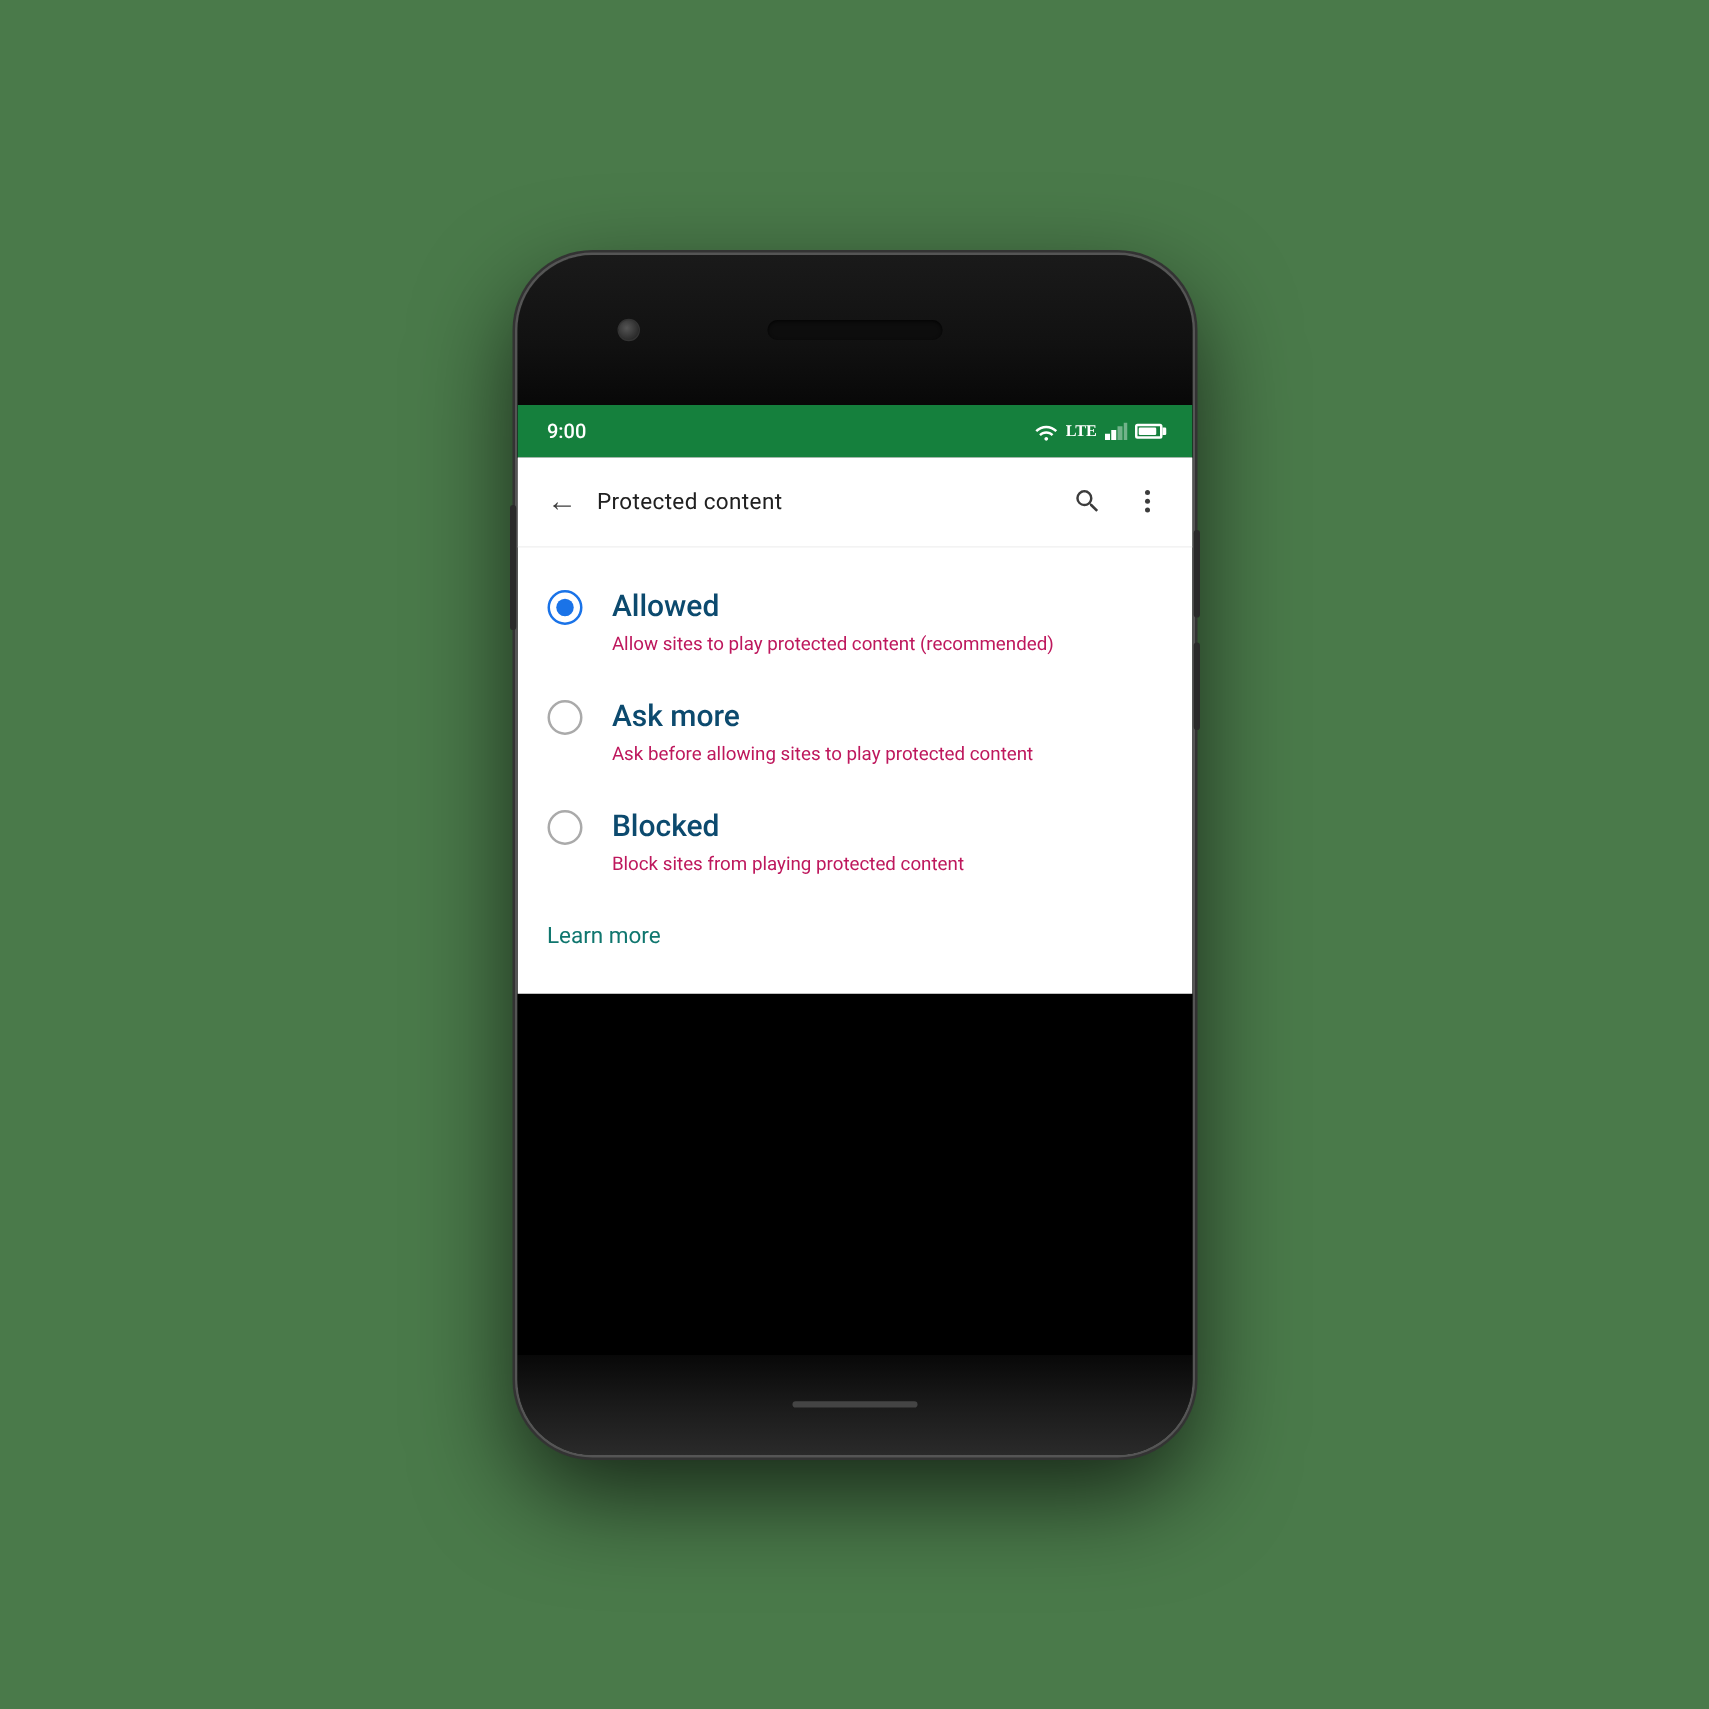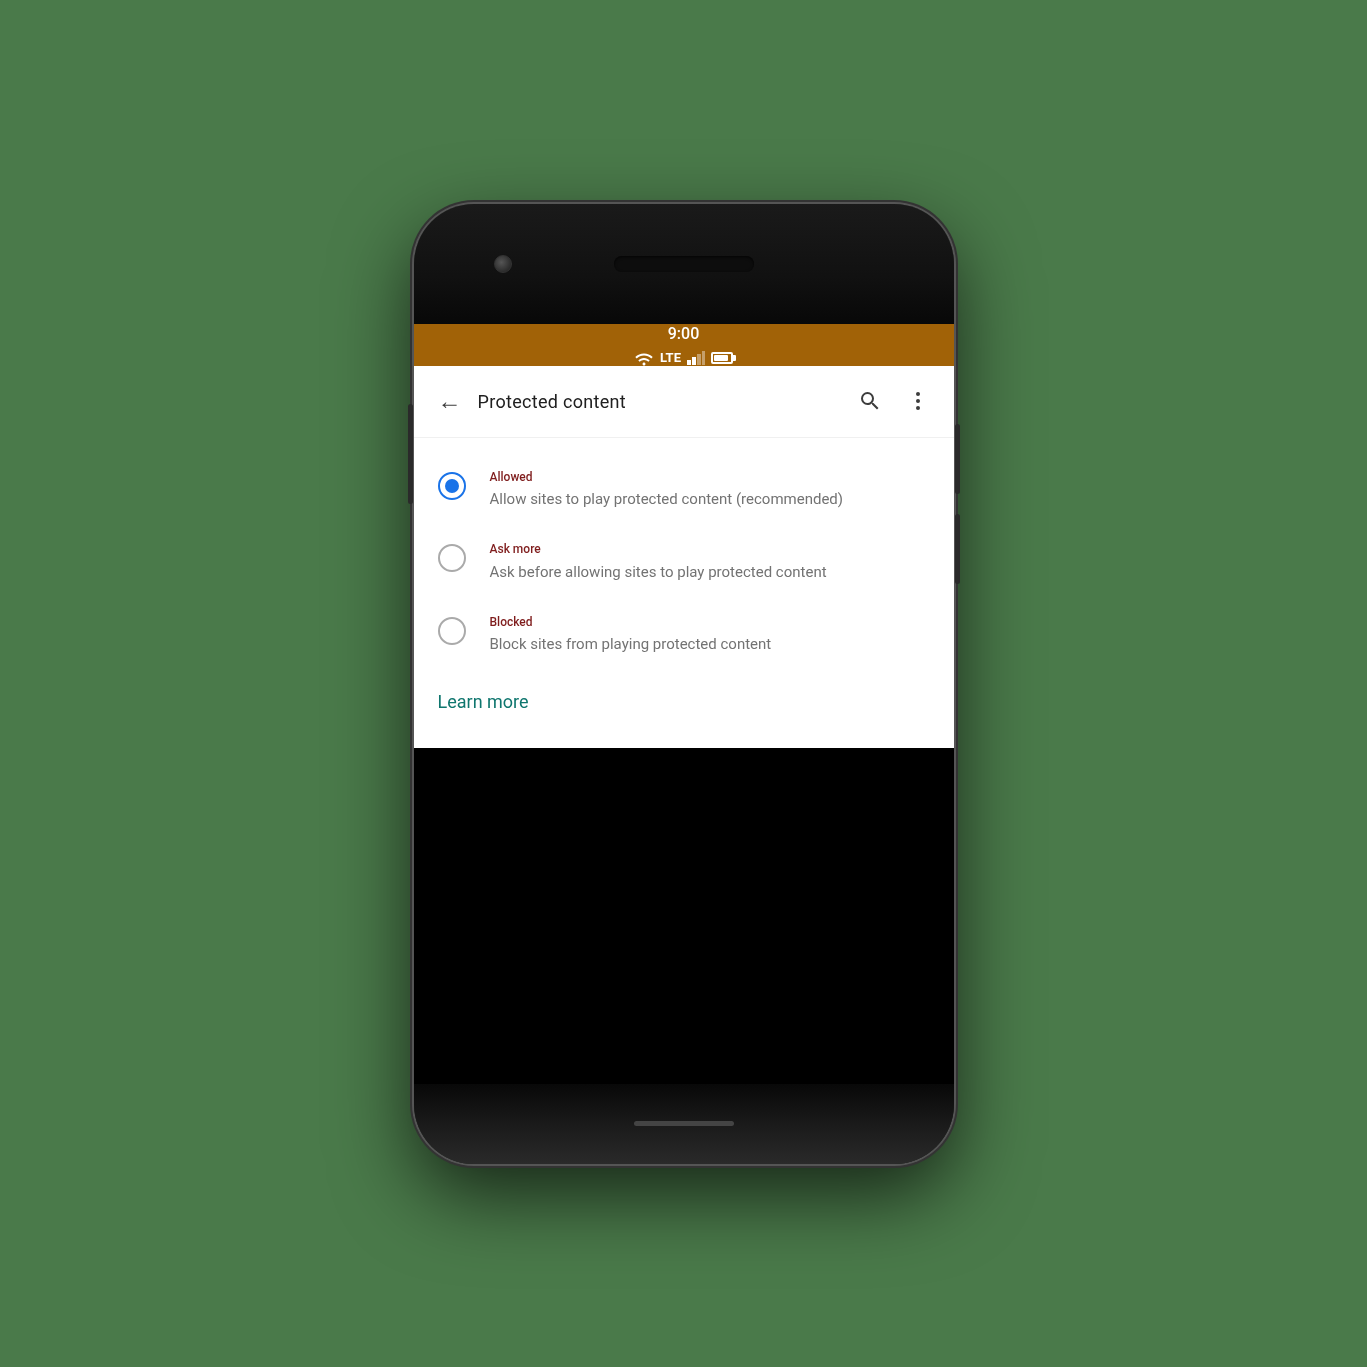--- a/index.html
+++ b/index.html
@@ -68,48 +68,48 @@
     .phone-screen {
       width: 100%;
       flex: 1;
       background: #000;
       position: relative;
       overflow: hidden;
     }
 
     
     .status-bar {
-      background: #a16207;
+      background: #15803d;
       height: 42px;
       display: flex;
       align-items: center;
       justify-content: space-between;
       padding: 0 24px;
       color: #fff;
       font-size: 15px;
       font-weight: 500;
-      flex-direction: column;
     }
 
     .status-time {
       font-size: 16px;
       font-weight: 500;
       color: #fff;
     }
 
     .status-icons {
       display: flex;
       align-items: center;
       gap: 6px;
     }
 
     .lte-text {
       font-size: 13px;
       font-weight: 700;
       color: #fff;
+      font-family: Liberation Serif, serif;
     }
 
     .battery-icon {
       width: 22px;
       height: 12px;
       border: 2px solid #fff;
       border-radius: 2px;
       position: relative;
       display: flex;
       align-items: center;
@@ -232,30 +232,30 @@
       height: 14px;
       background: #1a73e8;
       border-radius: 50%;
     }
 
     .radio-text {
       flex: 1;
     }
 
     .radio-label {
-      font-size: 12px;
+      font-size: 24px;
       font-weight: 500;
-      color: #7f1d1d;
+      color: #0c4a6e;
       line-height: 1.3;
       margin-bottom: 4px;
     }
 
     .radio-desc {
       font-size: 15px;
-      color: #737373;
+      color: #be185d;
       line-height: 1.4;
     }
 
     
     .learn-more-section {
       padding: 20px 24px;
     }
 
     .learn-more-link {
       font-size: 18px;

